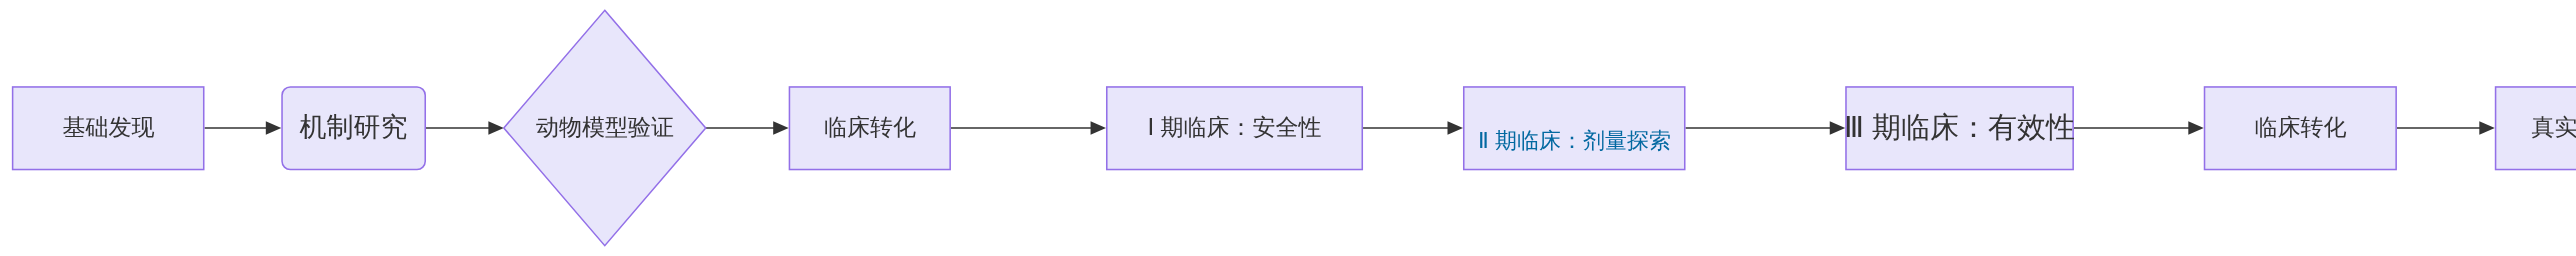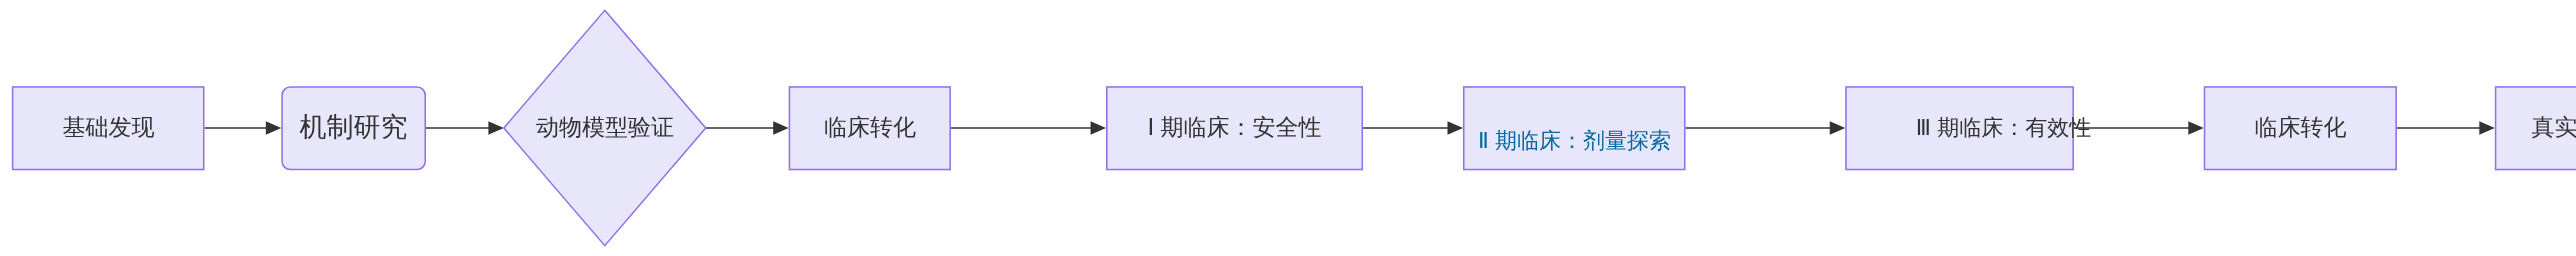--- a/index.html
+++ b/index.html
@@ -88,18 +88,18 @@
         <rect x="4844.5" y="168.5" width="406" height="160" fill="#e8e6fb" stroke="#9370e8" stroke-width="3"></rect>
       </g>
   </svg>
   <div id="labels-layer">
       <div class="node-label" style="left: 12px; top: 86px; width: 193px; height: 84px; color: rgb(51, 51, 51); font-size: 23px; text-align: center;">基础发现</div>
       <div class="node-label" style="left: 281px; top: 86px; width: 145px; height: 84px; color: rgb(51, 51, 51); font-size: 27px;">机制研究</div>
       <div class="node-label" style="left: 504px; top: 10.3px; width: 202px; height: 235px; color: rgb(51, 51, 51); font-size: 23px; text-align: right;">动物模型验证</div>
       <div class="node-label" style="left: 789px; top: 86px; width: 162px; height: 84px; color: rgb(51, 51, 51); font-size: 23px;">临床转化</div>
       <div class="node-label" style="left: 1106px; top: 86px; width: 257px; height: 84px; color: rgb(51, 51, 51); font-size: 23px; text-align: right;">Ⅰ 期临床：安全性</div>
       <div class="node-label" style="left: 1463px; top: 86px; width: 223px; height: 84px; color: #0369a1; font-size: 22px; margin-top: 13px;">Ⅱ 期临床：剂量探索</div>
-      <div class="node-label" style="left: 1845px; top: 86px; width: 229px; height: 84px; color: rgb(51, 51, 51); font-size: 22px; padding-left: 44px;">Ⅲ 期临床：有效性</div>
+      <div class="node-label" style="left: 1845px; top: 86px; width: 229px; height: 84px; color: rgb(51, 51, 51); font-size: 29px;">Ⅲ 期临床：有效性</div>
       <div class="node-label" style="left: 2204px; top: 86px; width: 193px; height: 84px; color: rgb(51, 51, 51); font-size: 23px; border-radius: 22px;">临床转化</div>
       <div class="node-label" style="left: 2495px; top: 86px; width: 211px; height: 84px; color: rgb(51, 51, 51); font-size: 23px;">真实世界研究</div>
     </div>
 </div>
 
 
 </body></html>

